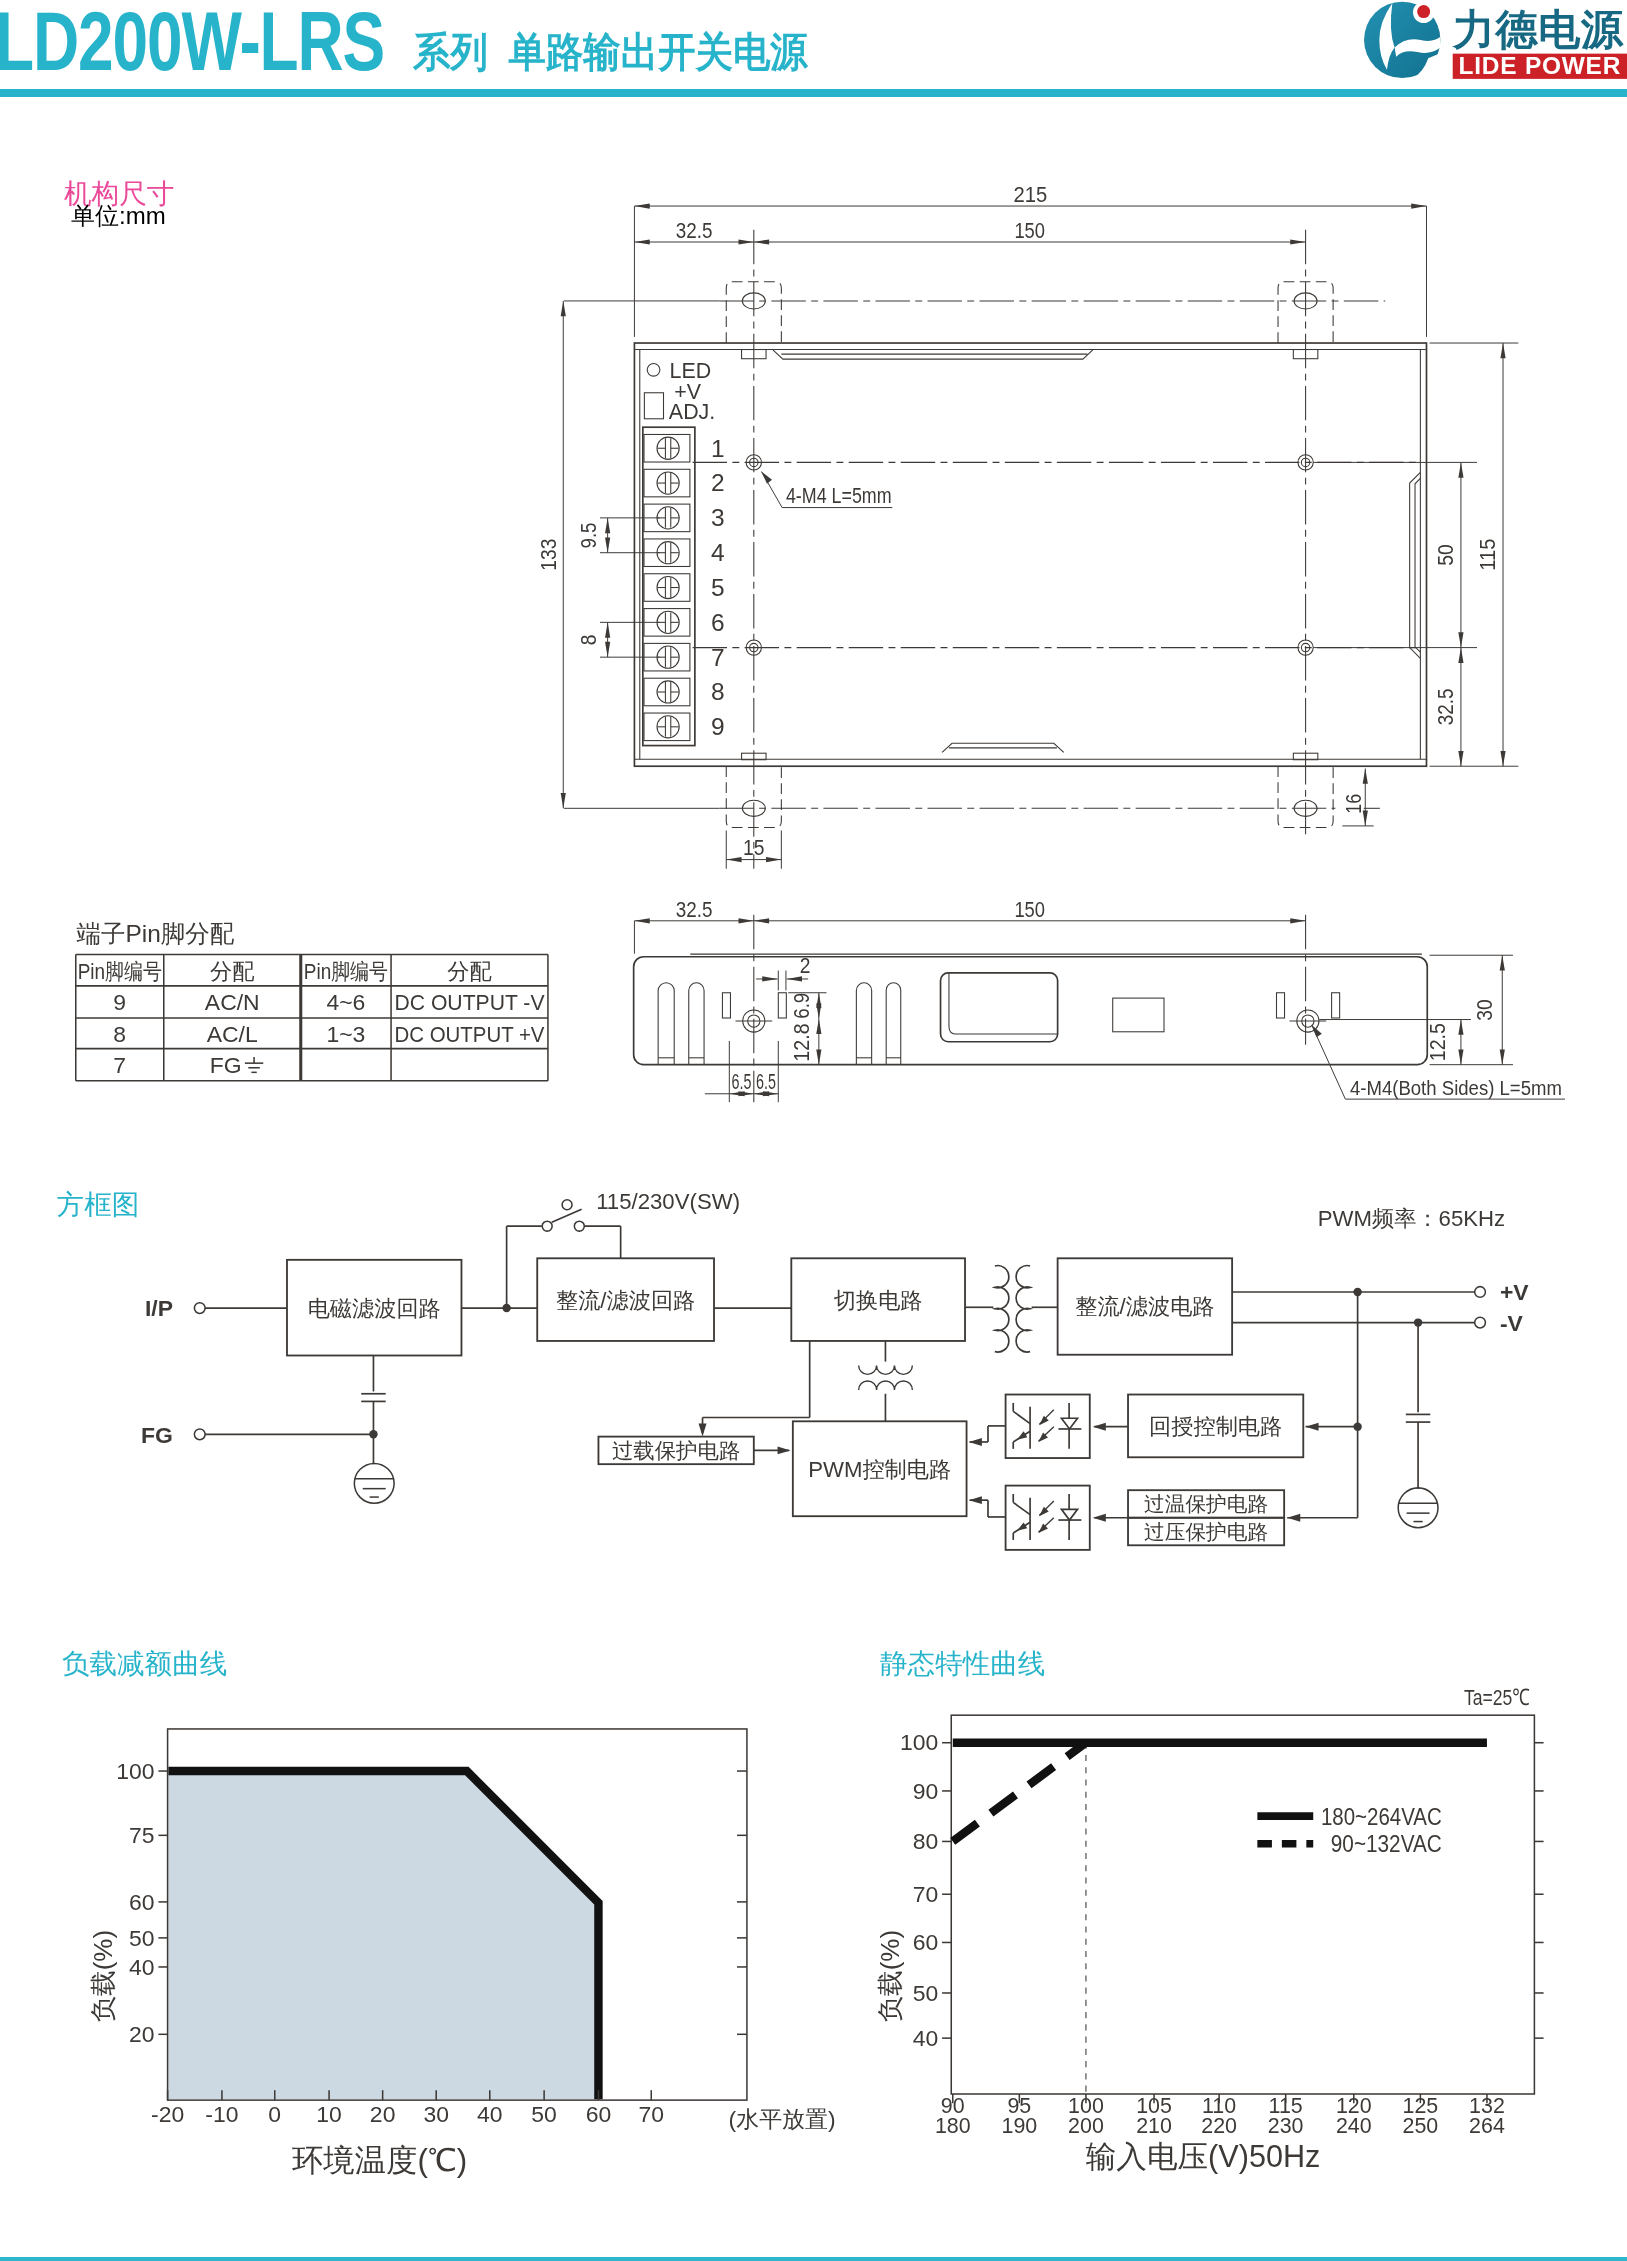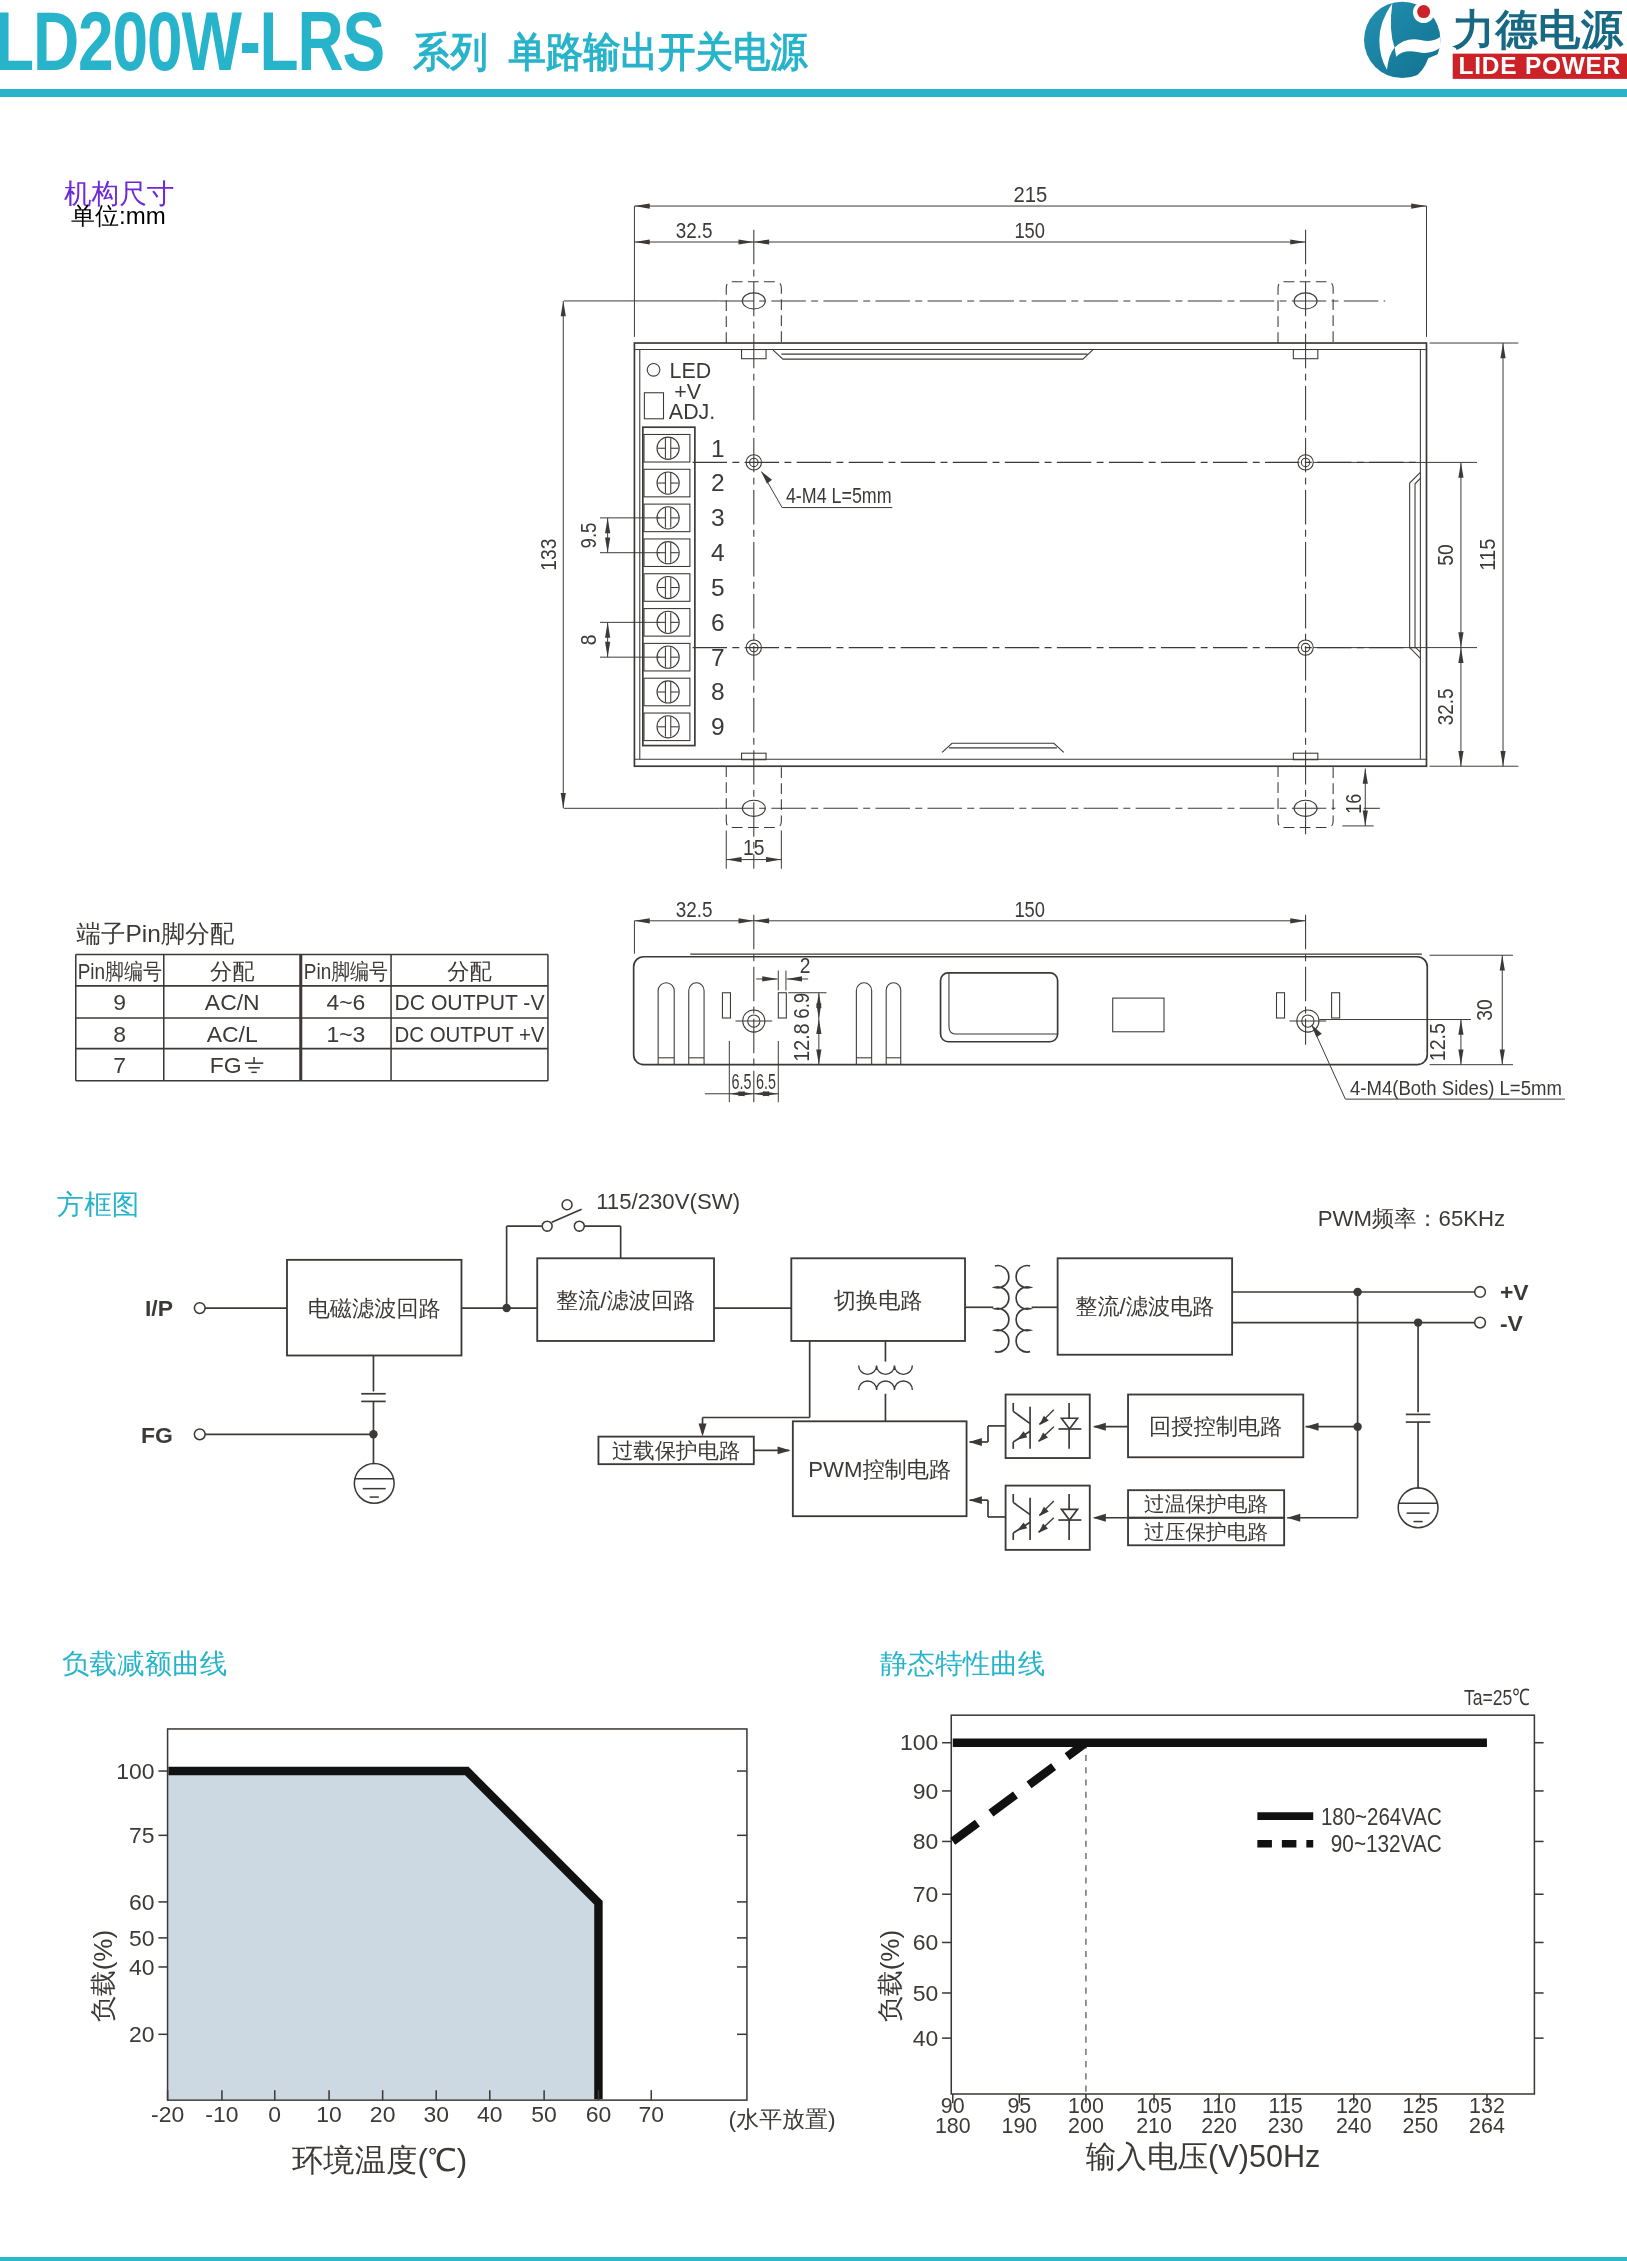--- a/index.html
+++ b/index.html
@@ -2,21 +2,21 @@
 <html style="font-size:12.2px"><head><meta charset="utf-8">
 <style>
   html,body{margin:0;padding:0;}
   body{width:1627px;height:2261px;position:relative;background:#fff;overflow:hidden;
        font-family:"Liberation Sans",sans-serif;}
   .hdr-big{position:absolute;left:-4.6px;top:-6.9px;color:#27b4cb;font-size:84px;font-weight:bold;
        white-space:nowrap;transform:scaleX(0.762);transform-origin:0 0;letter-spacing:-1.5px;}
   .hdr-sub{position:absolute;left:413px;top:25px;color:#27b4cb;font-size:41px;font-weight:bold;white-space:nowrap;transform:scaleX(0.912);transform-origin:0 0;}
   .hdr-line{position:absolute;left:0;top:89px;width:1627px;height:8.4px;background:#27b4cb;}
   .foot-line{position:absolute;left:0;top:2257px;width:1627px;height:3.8px;background:#2db6cc;}
-  .sec{position:absolute;color:#6d28d9;font-size:27.6px;}
+  .sec{position:absolute;color:#ec4899;font-size:27.6px;}
   svg{position:absolute;left:0;top:0;}
 </style></head>
 <body>
 <div class="hdr-big">LD200W-LRS</div>
 <div class="hdr-sub">系列&nbsp; 单路输出开关电源</div>
 <div class="hdr-line"></div>
 <div class="foot-line"></div>
 
 <svg width="344" height="92" viewBox="0 0 450 120" style="left:1283px;top:0px">
   <defs>

